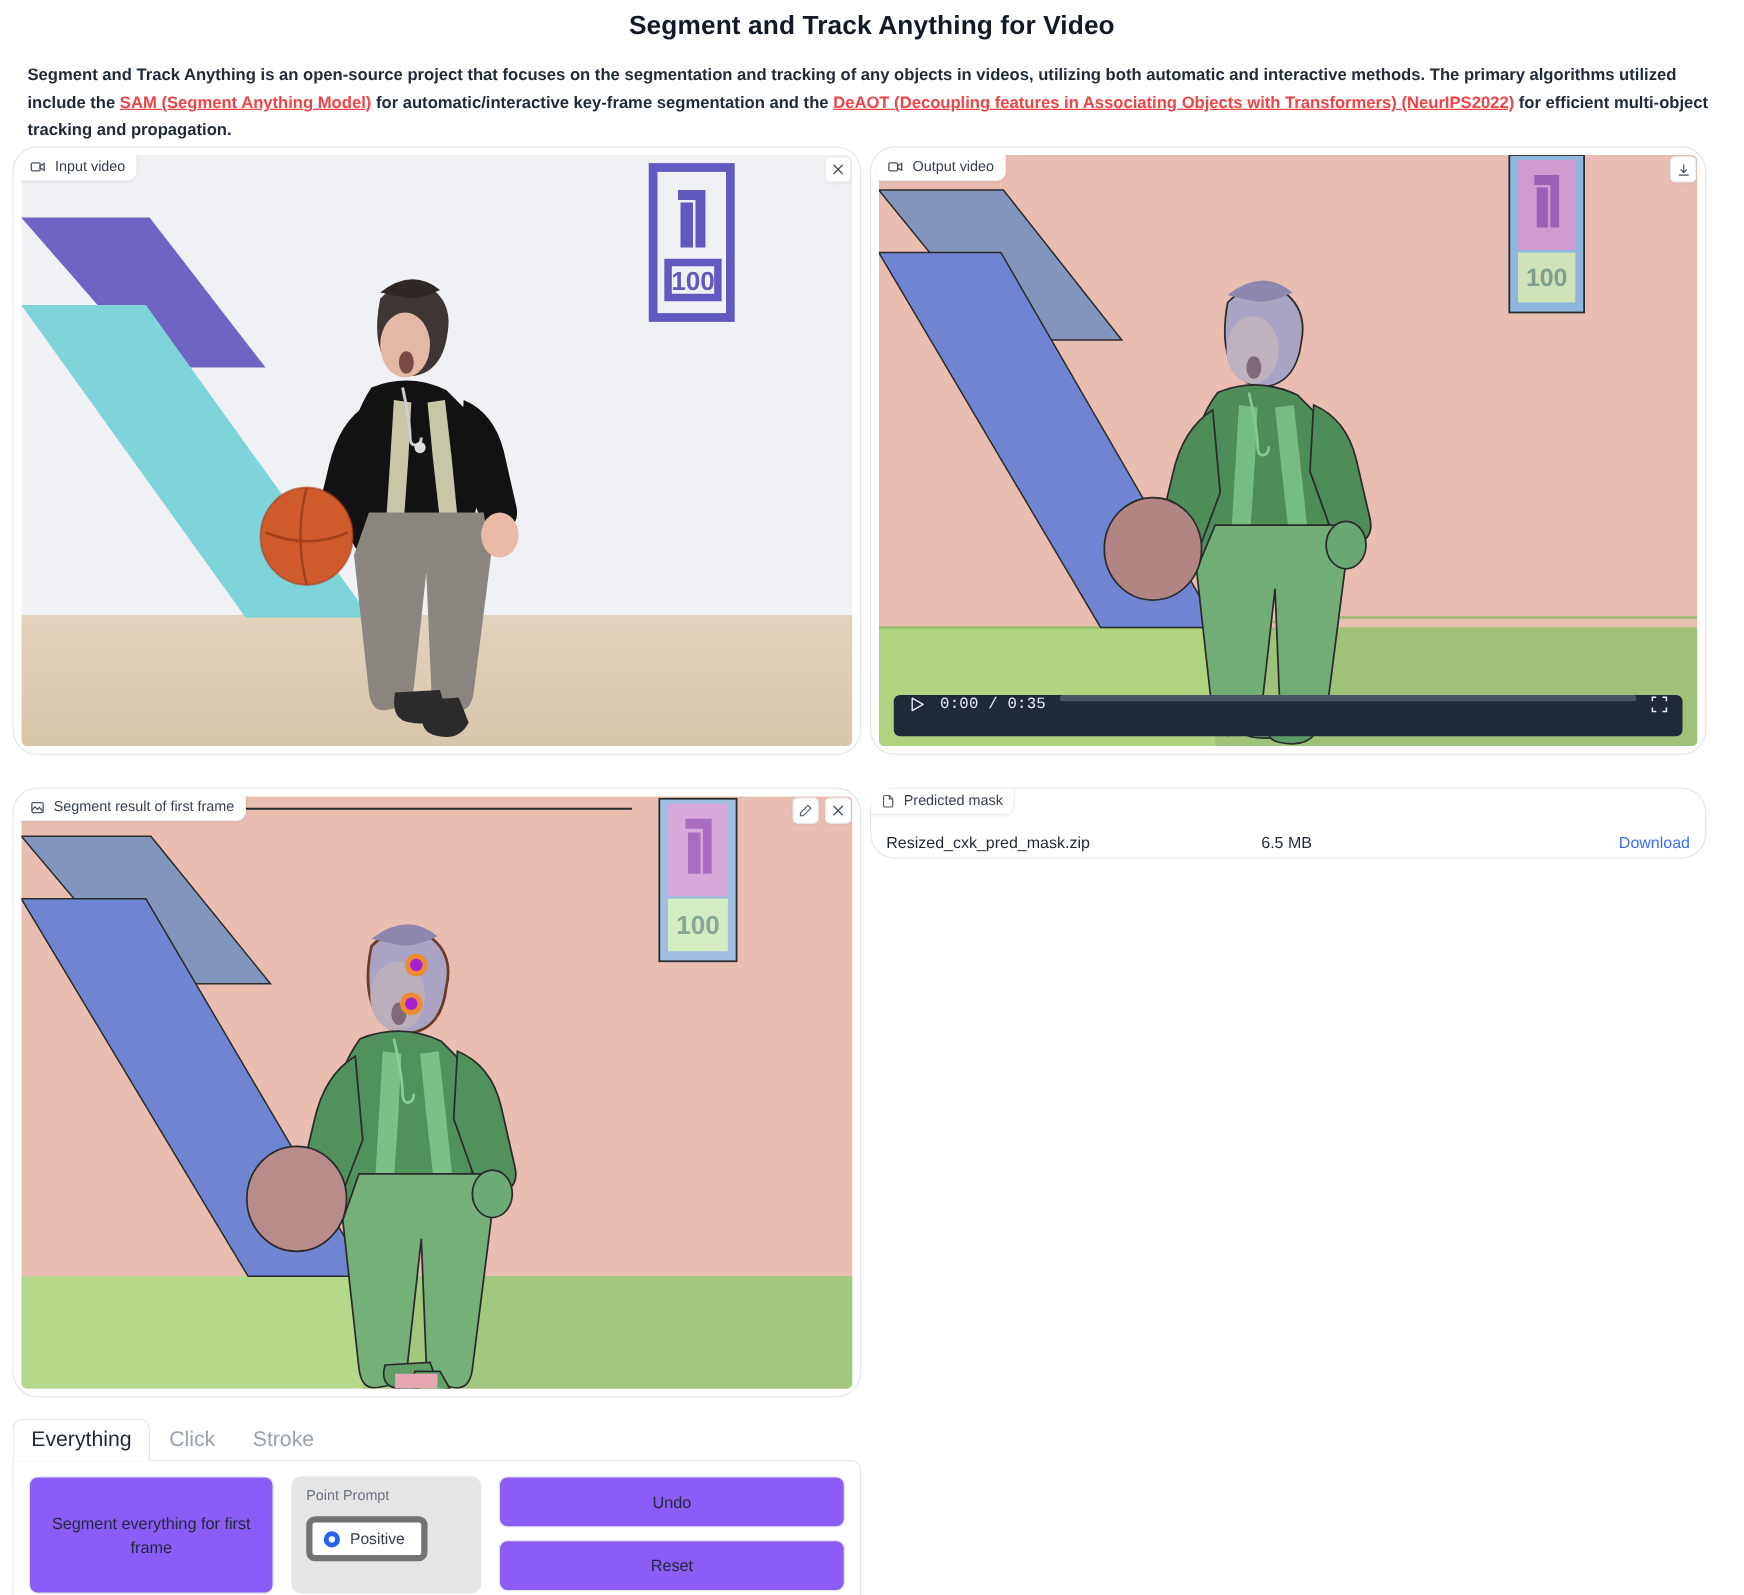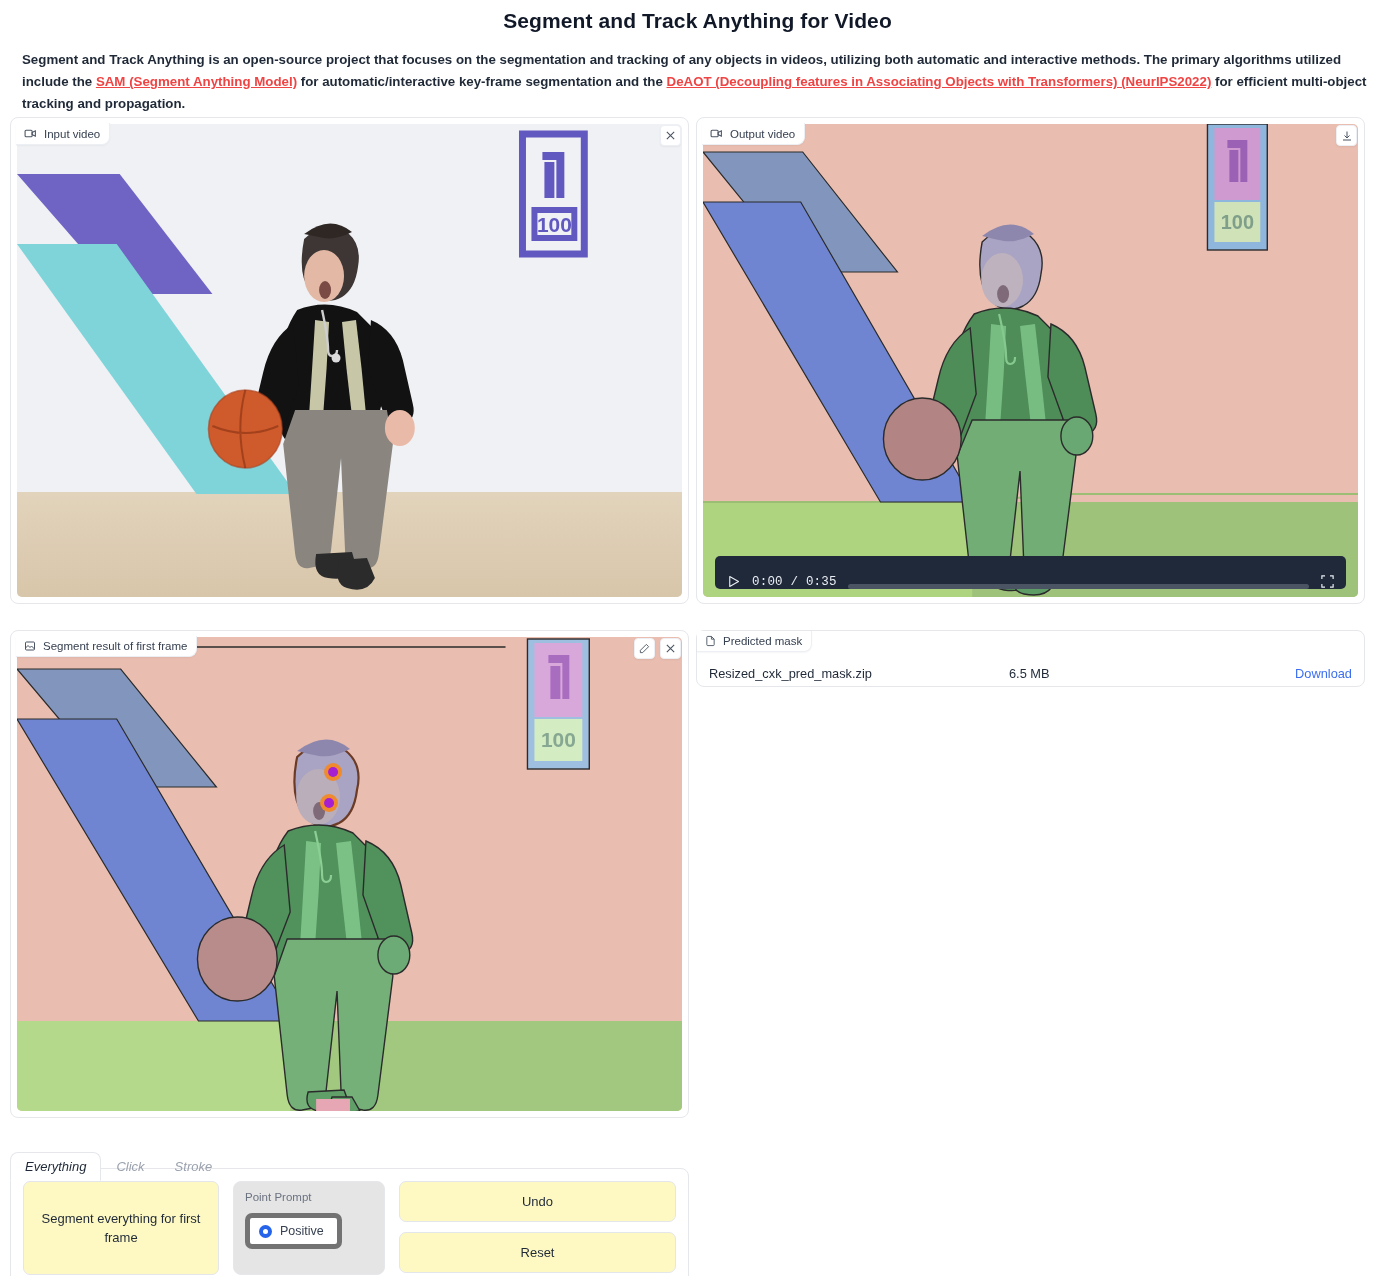--- a/index.html
+++ b/index.html
@@ -26,21 +26,21 @@
     font-weight: bold;
     color: #1f2937;
   }
   .desc a { color: #ef4444; text-decoration: underline; }
 
   
   .block {
     position: absolute;
     background: #ffffff;
     border: 1px solid #e5e7eb;
-    border-radius: 8px;
+    border-radius: 20px;
     padding: 6px;
   }
   .blk-label {
     position: absolute;
     top: 5px; left: 5px; z-index: 6;
     display: flex; align-items: center; gap: 7px;
     background: #ffffff;
     border: 1px solid #eceff3;
     border-top: none; border-left: none;
     border-radius: 0 0 8px 0;
@@ -72,21 +72,21 @@
     overflow: hidden;
   }
   .media svg { display: block; width: 100%; height: 100%; }
 
   
   .vbar {
     position: absolute; left: 12px; right: 12px; bottom: 8px;
     height: 33px;
     background: #20293a;
     border-radius: 5px;
-    display: flex; align-items: flex-end;
+    display: flex; align-items: flex-start;
     padding: 0 11px; gap: 11px; z-index: 5;
   }
   .vbar .play { cursor: pointer; display: flex; }
   .vtime {
     color: #e9edf3; font-size: 12.5px;
     font-family: "Liberation Mono", monospace;
     white-space: nowrap; letter-spacing: .2px;
   }
   .vprog {
     flex: 1; height: 5px; border-radius: 3px;
@@ -104,41 +104,41 @@
   .file-size { color: #1f2937; flex: 1; }
   .file-dl { color: #3b6ef0; text-decoration: none; cursor: pointer; }
 
   
   .tabs-wrap {
     position: absolute;
     left: 10px; top: 1140px; width: 679px; height: 146px;
   }
   .tabrow { display: flex; align-items: flex-end; height: 28px; }
   .tab {
-    font-size: 13px; color: #9aa2ae;
+    font-size: 17px; color: #9aa2ae;
     padding: 6px 14px 6px 14px;
     cursor: pointer; background: transparent;
     border: 1px solid transparent;
     border-radius: 8px 8px 0 0;
-    position: relative; top: 13px; font-style: italic;
+    position: relative; top: 1px;
   }
   .tab.active {
     color: #1f2937; background: #ffffff;
     border-color: #e5e7eb; border-bottom-color: #ffffff;
   }
   .tabpanel {
     border: 1px solid #e5e7eb;
     border-radius: 0 8px 8px 8px;
     background: #ffffff;
     padding: 12px;
     display: flex; gap: 14px;
     height: 118px;
   }
   .btn {
-    background: #fef9c3;
+    background: #8b5cf6;
     border: 1px solid #e3e6eb;
     border-radius: 7px;
     color: #1f2937; font-size: 13px;
     display: flex; align-items: center; justify-content: center;
     text-align: center; cursor: pointer;
     line-height: 19px;
   }
   .btn-seg { width: 196px; height: 94px; padding: 0 16px; }
   .group-box {
     width: 152px; height: 94px;

